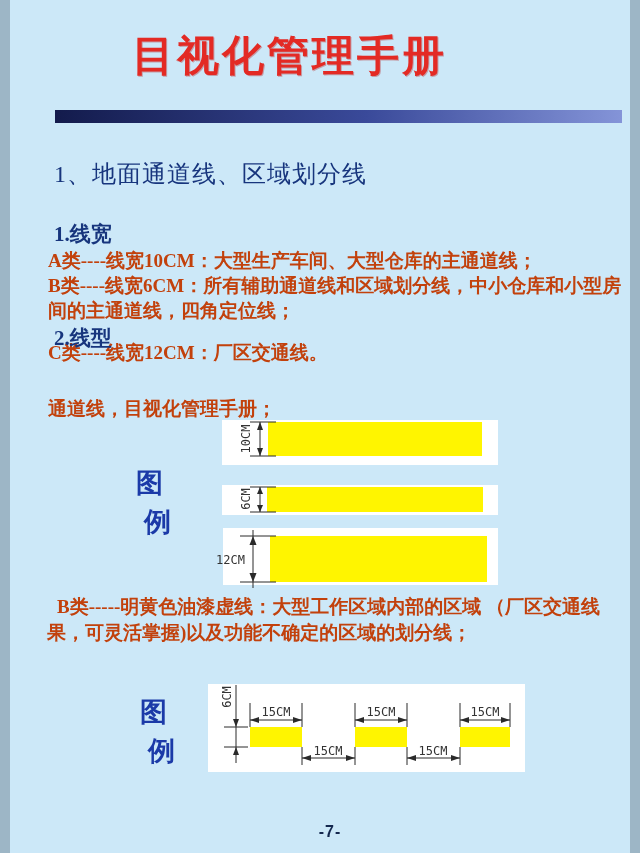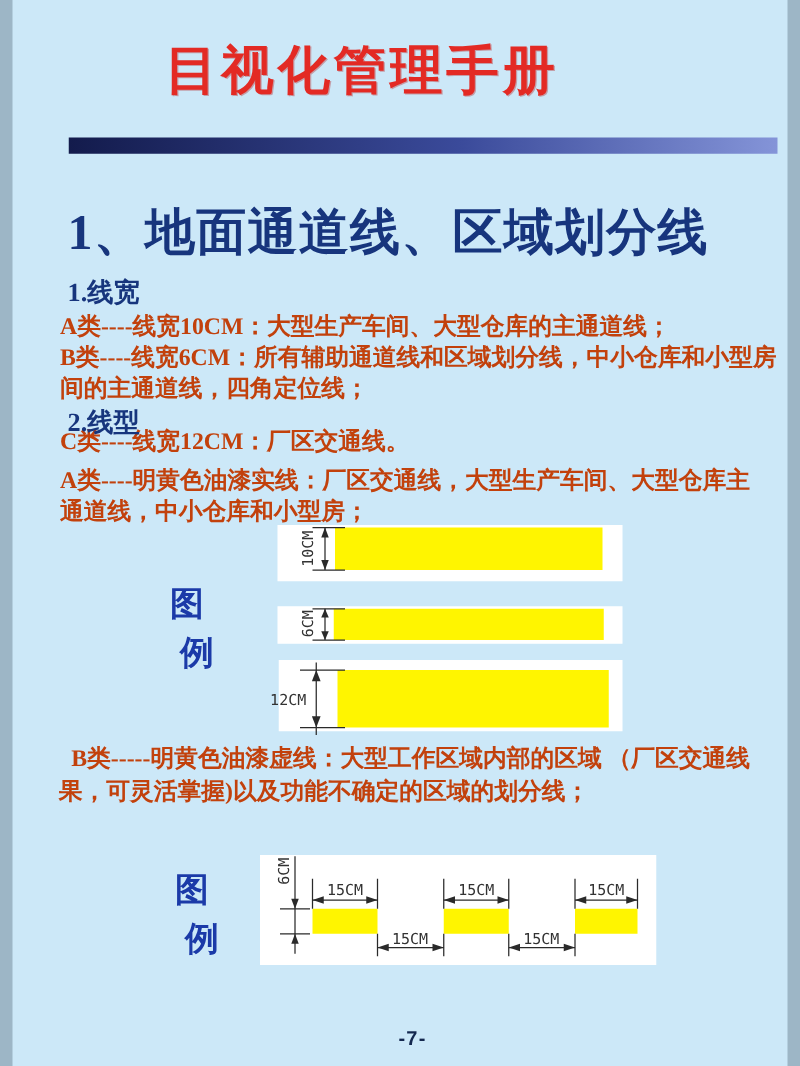--- a/index.html
+++ b/index.html
@@ -11,21 +11,21 @@
     font-size:42px;font-weight:800;letter-spacing:3px;
     color:#e32a24;white-space:nowrap;
     text-shadow:1px 1px 0 rgba(180,20,20,.35);
   }
   .rule{
     top:110px;left:45px;width:567px;height:13px;
     background:linear-gradient(to right,#131b4c,#3a4a9a 55%,#8494d8);
   }
   .heading{
     top:158px;left:44px;
-    font-size:40px;font-weight:700;letter-spacing:1px;
+    font-size:24px;font-weight:400;letter-spacing:1px;
     color:#17357d;white-space:nowrap;
   }
   .sec-title{
     left:44px;font-size:21px;font-weight:800;color:#17357d;white-space:nowrap;
   }
   .body-line{
     left:38px;font-size:19px;font-weight:600;color:#c2410c;white-space:nowrap;
   }
   .legend{
     font-size:27px;font-weight:800;color:#1b3aa8;line-height:27px;
@@ -56,22 +56,21 @@
 
   <div class="abs sec-title" style="top:220px;">1.线宽</div>
 
   <div class="abs body-line" style="top:248px;">A类----线宽10CM：大型生产车间、大型仓库的主通道线；</div>
   <div class="abs body-line" style="top:273px;">B类----线宽6CM：所有辅助通道线和区域划分线，中小仓库和小型房</div>
   <div class="abs body-line" style="top:298px;">间的主通道线，四角定位线；</div>
   <div class="abs body-line" style="top:340px;">C类----线宽12CM：厂区交通线。</div>
 
   <div class="abs sec-title" style="top:324px;">2.线型</div>
 
-  <div class="abs body-line" style="top:371px;">A类----明黄色油漆实线：厂区交通线，大型生产车间、大型仓库主</div>
-  <div class="abs body-line" style="top:396px;">通道线，中小仓库和小型房；</div>
+  <div class="abs body-line" style="top:396px;">通道线，目视化管理手册；</div>
 
   <div class="abs legend" style="top:470px;left:126px;">
     <div>图</div>
     <div class="c2">例</div>
   </div>
 
   <svg class="abs" style="top:412px;left:80px;" width="440" height="180" viewBox="0 0 440 180">
 
     <rect x="132" y="8" width="276" height="45" fill="#ffffff"></rect>
     <rect x="132" y="73" width="276" height="30" fill="#ffffff"></rect>

